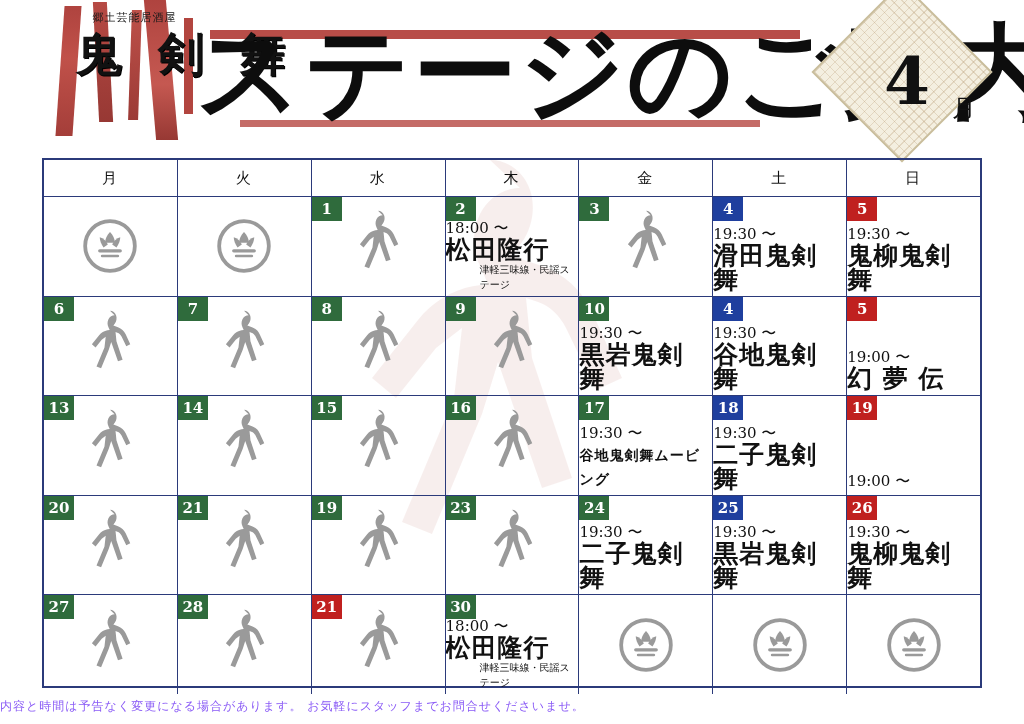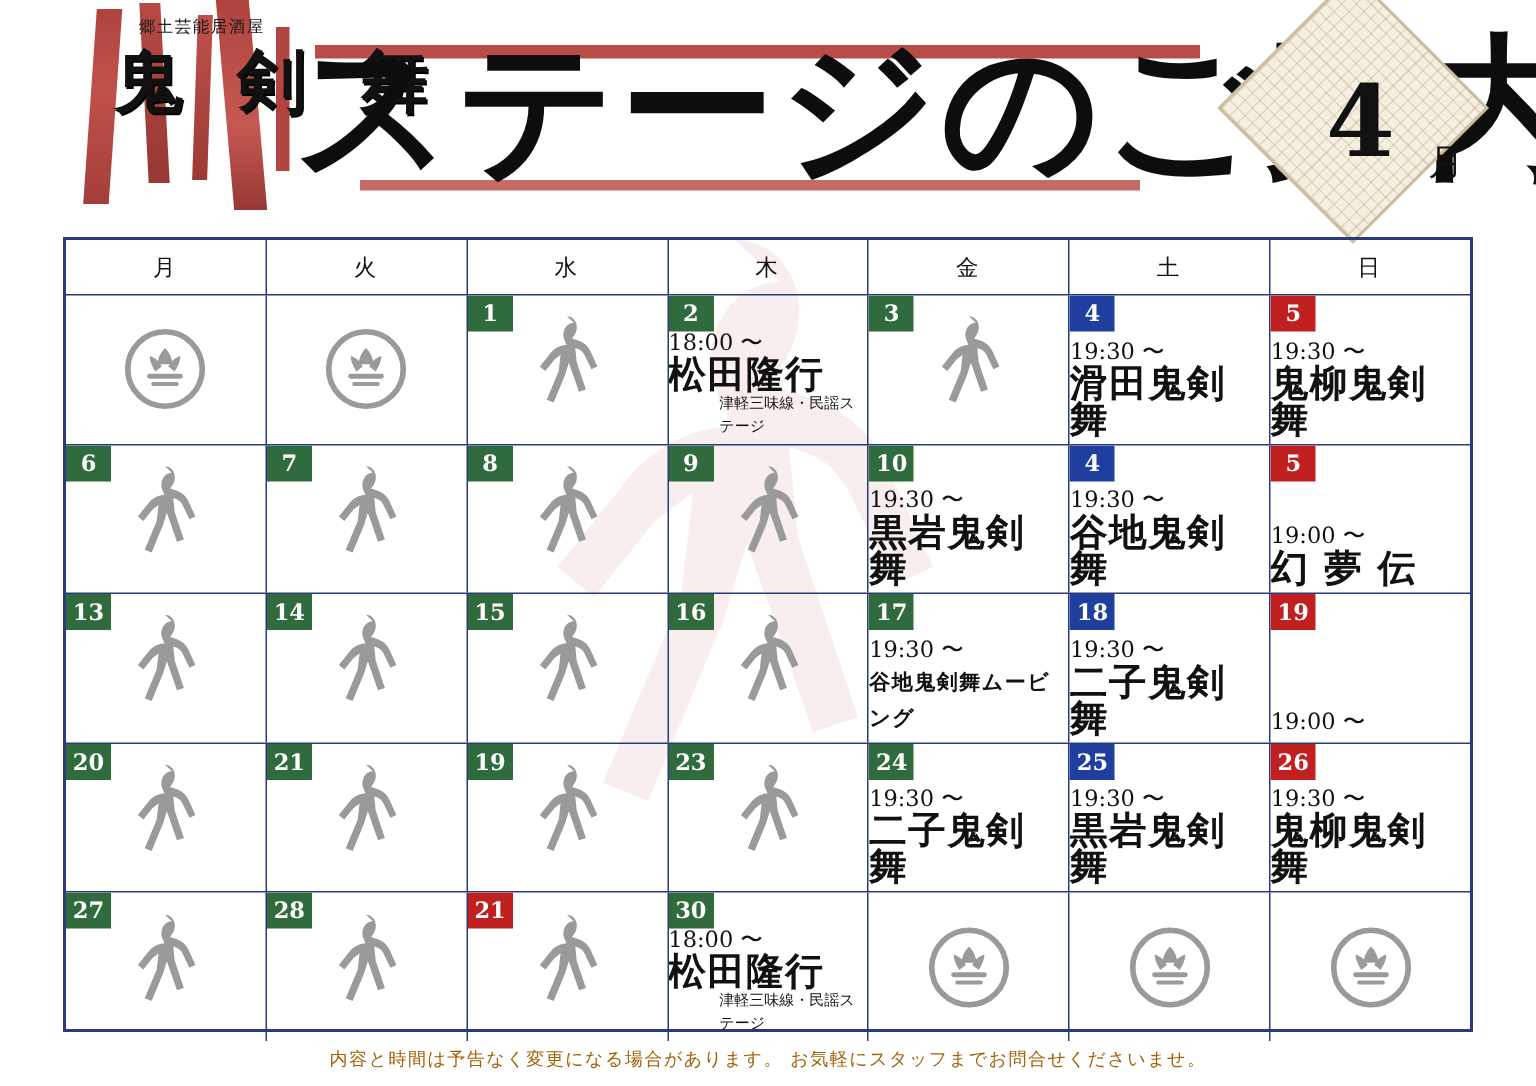--- a/index.html
+++ b/index.html
@@ -123,22 +123,22 @@
   
   .dancer{
     position:absolute;left:50%;top:50%;transform:translate(-50%,-48%);
     opacity:1;
   }
   .crest{
     position:absolute;left:50%;top:50%;transform:translate(-50%,-50%);
   }
 
   #footnote{
-    position:absolute;left:0;top:698px;width:1024px;text-align:center;
-    font-size:12px;color:#a16207;letter-spacing:1px;
+    position:absolute;left:0;top:698px;width:1024px;
+    font-size:12px;color:#8b5cf6;letter-spacing:1px;
     font-family:"DejaVu Serif","Liberation Serif",serif;
   }
 </style>
 </head>
 <body>
 
 <div id="header">
   <div class="brush-red" id="brush1"></div>
   <div class="brush-red" id="brush2"></div>
   <div class="brush-red" id="brush3"></div>

